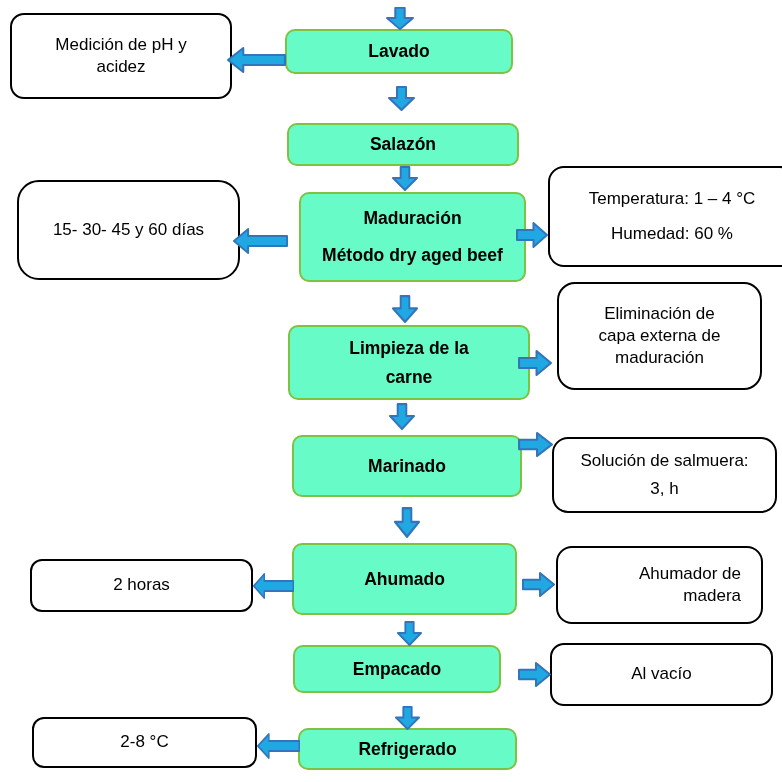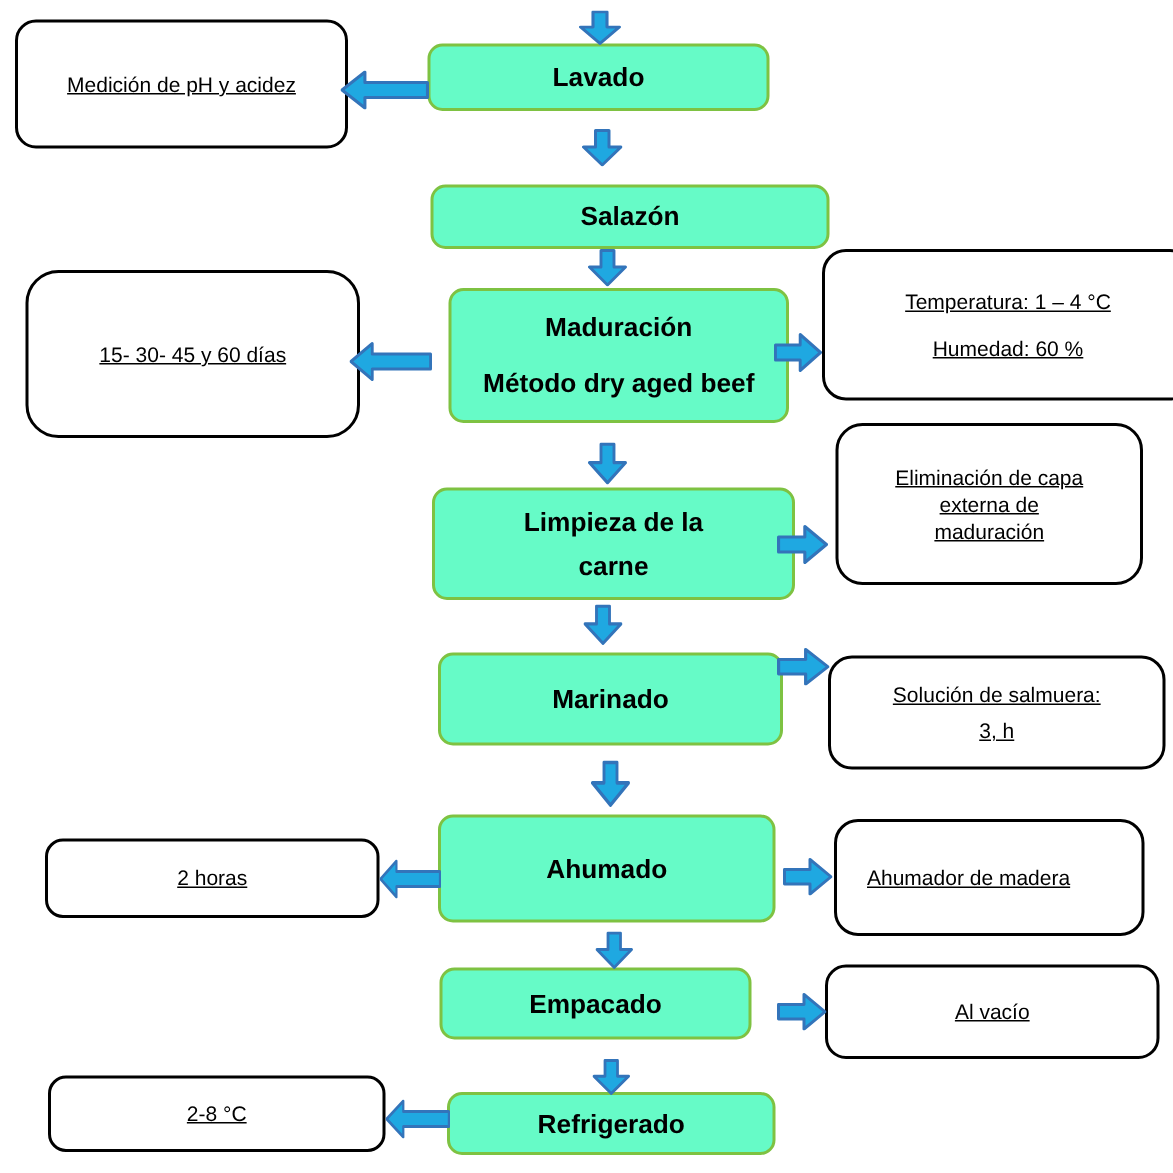--- a/index.html
+++ b/index.html
@@ -25,22 +25,21 @@
   .step {
     background: var(--step-fill);
     border: 2px solid var(--step-border);
     border-radius: 10px;
     font-weight: bold;
     font-size: 17.5px;
   }
   .note {
     background: var(--note-fill);
     border: 2.5px solid var(--note-border);
-    font-size: 14px;
-    text-decoration: underline;
+    font-size: 17px;
   }
   .note.left-align { align-items: flex-start; text-align: right; }
   .gap14 { row-gap: 14px; }
   .gap12 { row-gap: 12px; }
   .gap6  { row-gap: 6px; }
   .arrow { position: absolute; display: block; }
   .arrow path {
     fill: var(--arrow-fill);
     stroke: var(--arrow-stroke);
     stroke-width: 2;
@@ -50,21 +49,21 @@
 </style>
 </head>
 <body>
 
 <div class="canvas">
 
   <div class="box step" style="left:285px; top:29px; width:228px; height:45px;">
     <span class="line">Lavado</span>
   </div>
 
-  <div class="box step" style="left:287px; top:123px; width:266px; height:43px;">
+  <div class="box step" style="left:287px; top:123px; width:232px; height:43px;">
     <span class="line">Salazón</span>
   </div>
 
   <div class="box step gap14" style="left:288px; top:192px; width:227px; height:90px;margin-left:11px;">
     <span class="line">Maduración</span>
     <span class="line">Método dry aged beef</span>
   </div>
 
   <div class="box step gap6" style="left:288px; top:325px; width:242px; height:75px;">
     <span class="line">Limpieza de la</span>
@@ -84,21 +83,21 @@
   </div>
 
   <div class="box step" style="left:298px; top:728px; width:219px; height:42px;">
     <span class="line">Refrigerado</span>
   </div>
 
   <div class="box note" style="left:10px; top:13px; width:222px; height:86px; border-radius:14px; padding:0 22px;">
     <span class="line">Medición de pH y acidez</span>
   </div>
 
-  <div class="box note" style="left:17px; top:180px; width:223px; height:112px; border-radius:22px;">
+  <div class="box note" style="left:17px; top:180px; width:223px; height:100px; border-radius:22px;">
     <span class="line">15- 30- 45 y 60 días</span>
   </div>
 
   <div class="box note gap12" style="left:548px; top:166px; width:248px; height:101px; border-radius:16px;">
     <span class="line">Temperatura: 1 – 4 °C</span>
     <span class="line">Humedad: 60 %</span>
   </div>
 
   <div class="box note" style="left:557px; top:282px; width:205px; height:108px; border-radius:18px; padding:0 35px;">
     <span class="line">Eliminación de capa externa de maduración</span>

